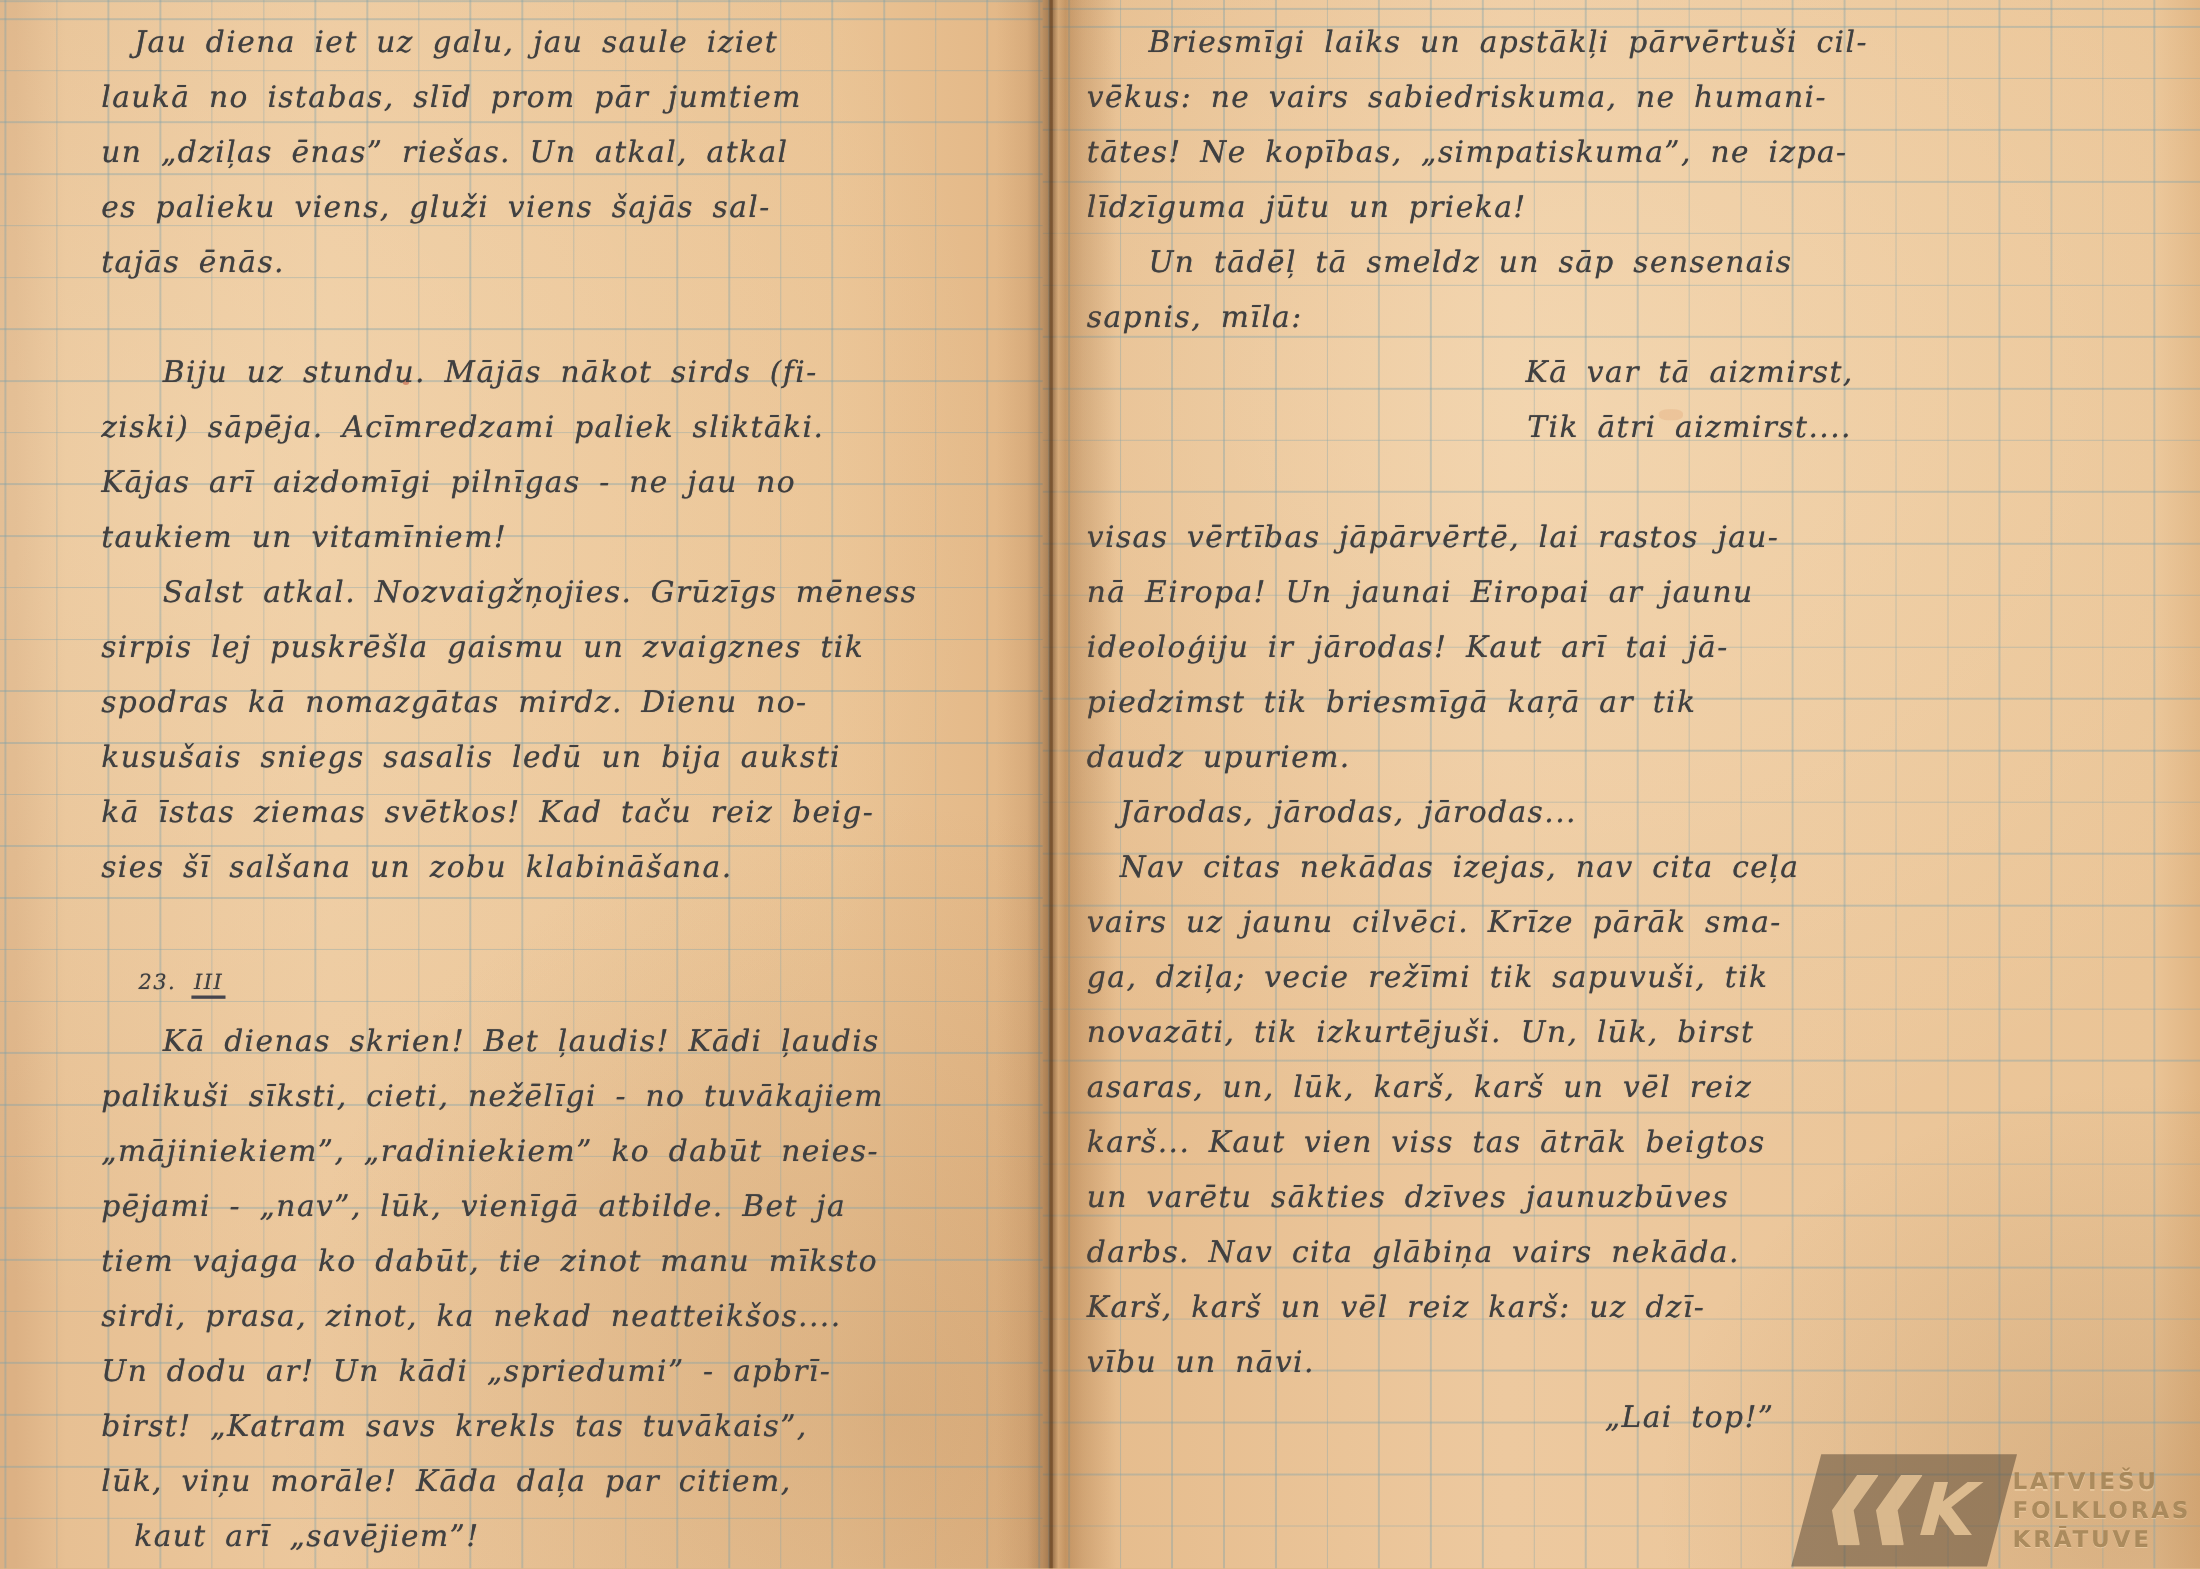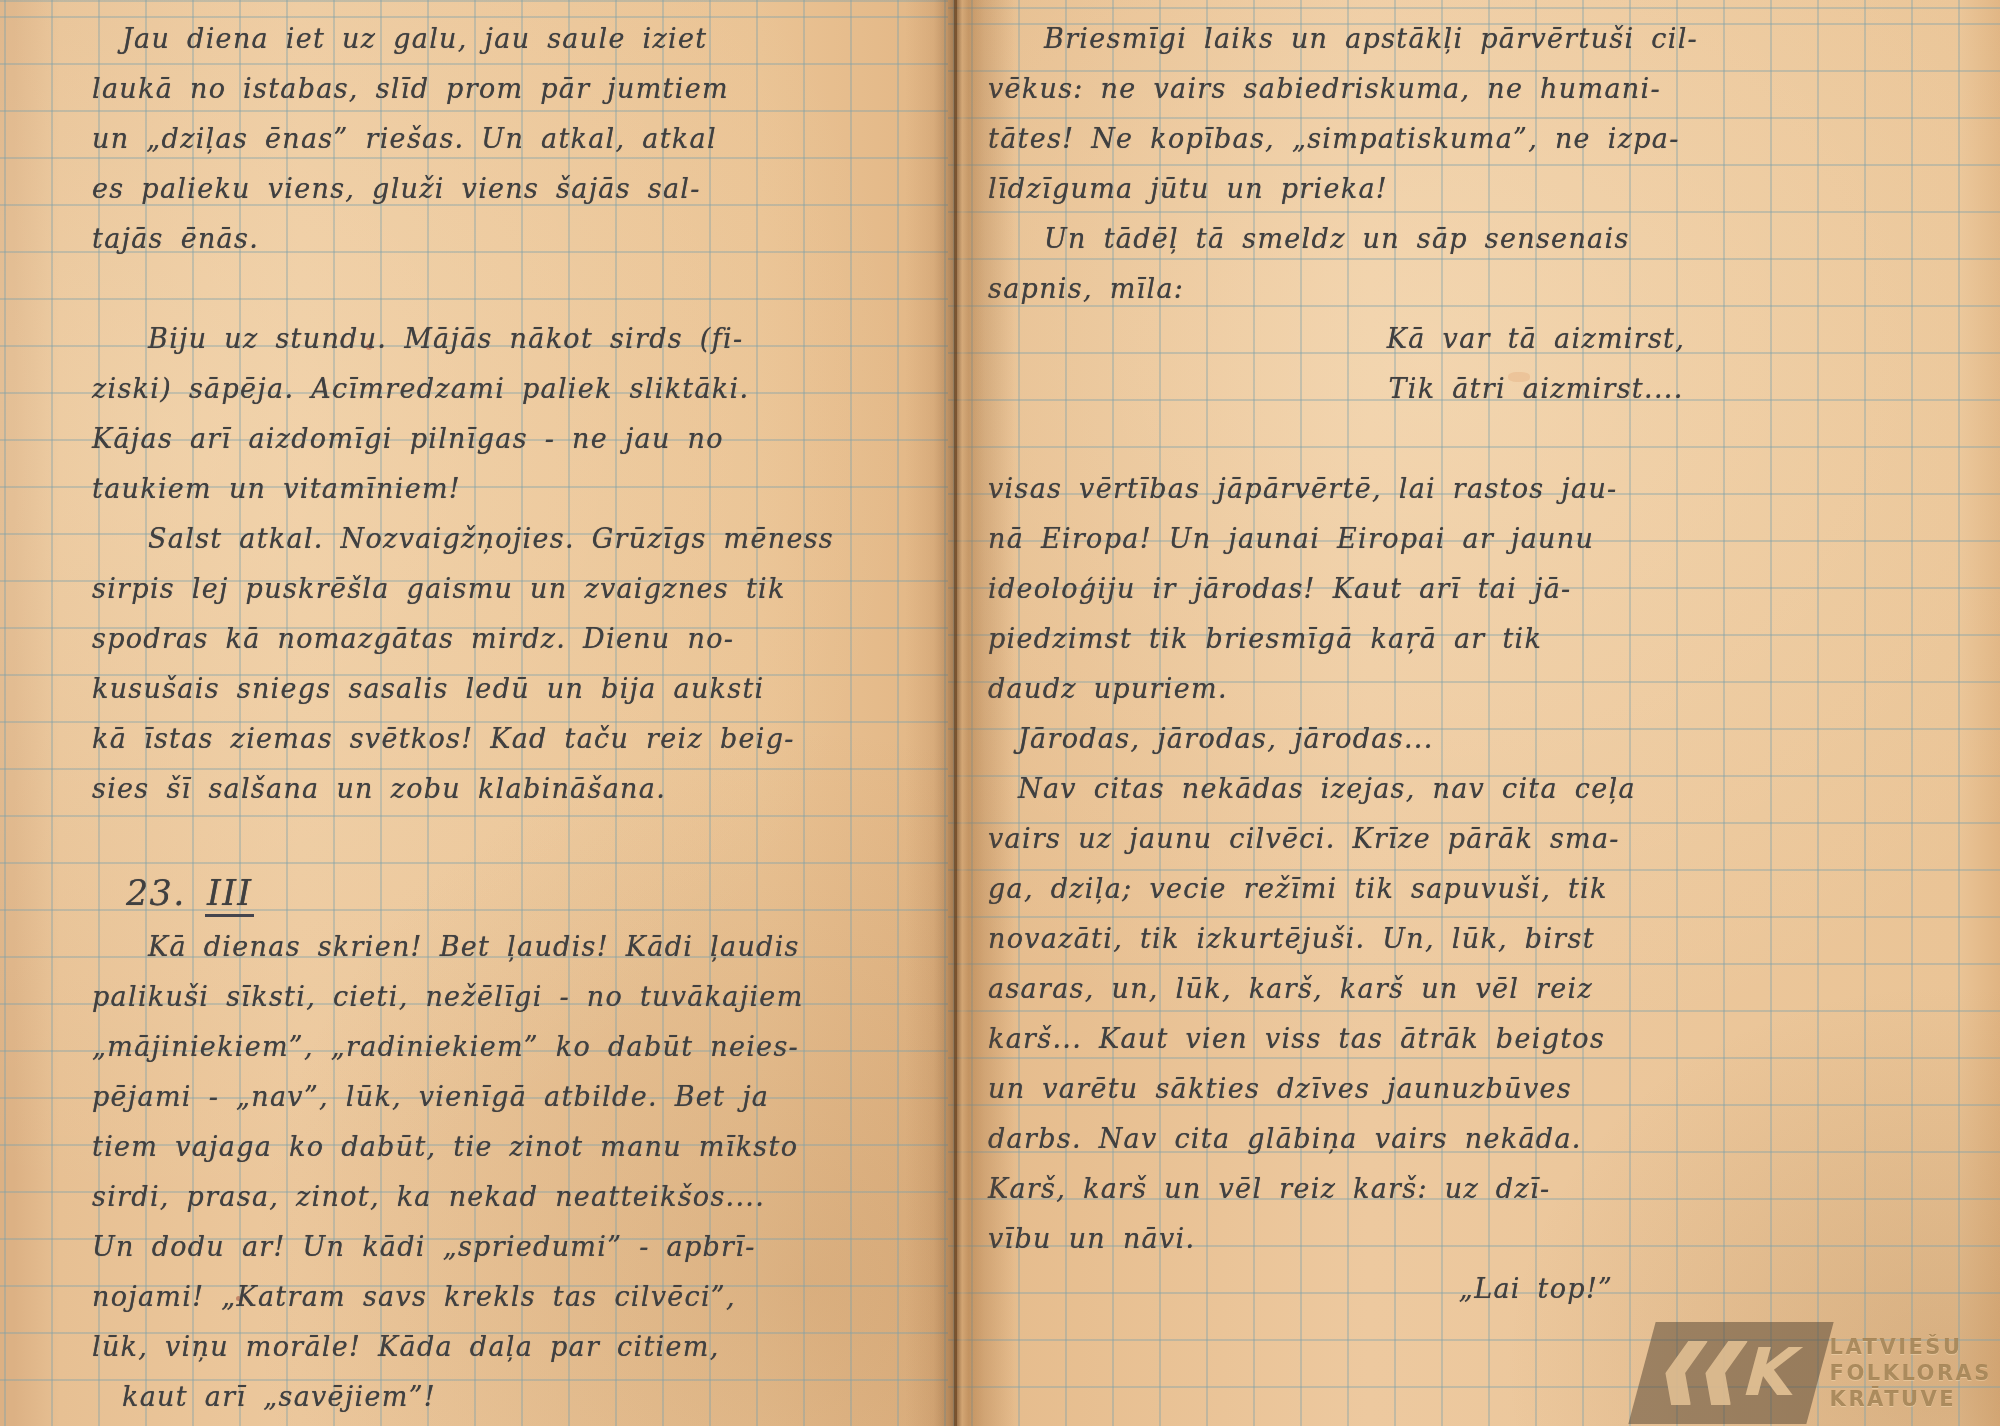--- a/index.html
+++ b/index.html
@@ -63,21 +63,21 @@
     word-spacing:7px;
     text-shadow:0 0 .7px rgba(58,58,66,.75);
     white-space:nowrap;
   }
   #left-text {left:92px;width:846px;}
   #right-text{left:988px;width:980px;font-style:italic;}
   .line{height:50px;line-height:50px;}
   .line.in-para {padding-left:56px;}
   .line.in-small{padding-left:30px;}
   .line.in-verse{padding-left:116px;text-align:center;}
-  .line.in-date {padding-left:34px;font-size:35px;height:58px;line-height:58px;}
+  .line.in-date {padding-left:34px;font-size:19px;height:58px;line-height:58px;}
   .line.in-date .u{border-bottom:3px solid #45454e;padding:0 2px 1px 2px;}
 
   
   .speck{position:absolute;border-radius:50%;z-index:2;}
   #speck-1{left:366px;top:344px;width:6px;height:6px;background:rgba(190,85,60,.55);}
   #speck-2{left:236px;top:1296px;width:5px;height:5px;background:rgba(150,60,45,.45);}
   #speck-3{left:1508px;top:372px;width:22px;height:10px;border-radius:40%;background:rgba(225,170,120,.35);}
 
   
   #watermark{
@@ -144,21 +144,21 @@
     <div class="line">sies šī salšana un zobu klabināšana.</div>
     <div class="line"></div>
     <div class="line in-date"><span>23. </span><span class="u">III</span></div>
     <div class="line in-para">Kā dienas skrien! Bet ļaudis! Kādi ļaudis</div>
     <div class="line">palikuši sīksti, cieti, nežēlīgi - no tuvākajiem</div>
     <div class="line">„mājiniekiem”, „radiniekiem” ko dabūt neies-</div>
     <div class="line">pējami - „nav”, lūk, vienīgā atbilde. Bet ja</div>
     <div class="line">tiem vajaga ko dabūt, tie zinot manu mīksto</div>
     <div class="line">sirdi, prasa, zinot, ka nekad neatteikšos....</div>
     <div class="line">Un dodu ar! Un kādi „spriedumi” - apbrī-</div>
-    <div class="line">nojami! „Katram savs krekls tas cilvēci”,</div>
+    <div class="line">birst! „Katram savs krekls tas tuvākais”,</div>
     <div class="line">lūk, viņu morāle! Kāda daļa par citiem,</div>
     <div class="line in-small">kaut arī „savējiem”!</div>
   </div>
 <div class="text-col" id="right-text">
     <div class="line in-para">Briesmīgi laiks un apstākļi pārvērtuši cil-</div>
     <div class="line">vēkus: ne vairs sabiedriskuma, ne humani-</div>
     <div class="line">tātes! Ne kopības, „simpatiskuma”, ne izpa-</div>
     <div class="line">līdzīguma jūtu un prieka!</div>
     <div class="line in-para">Un tādēļ tā smeldz un sāp sensenais</div>
     <div class="line">sapnis, mīla:</div>

